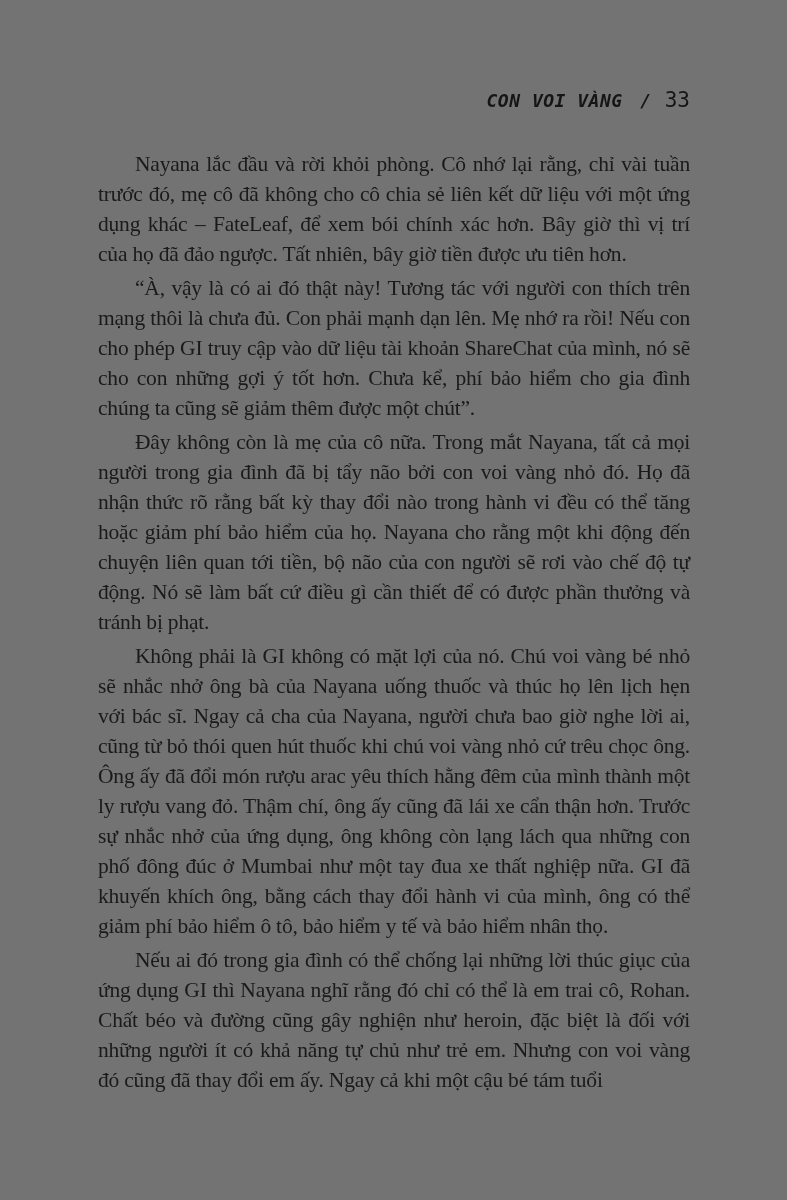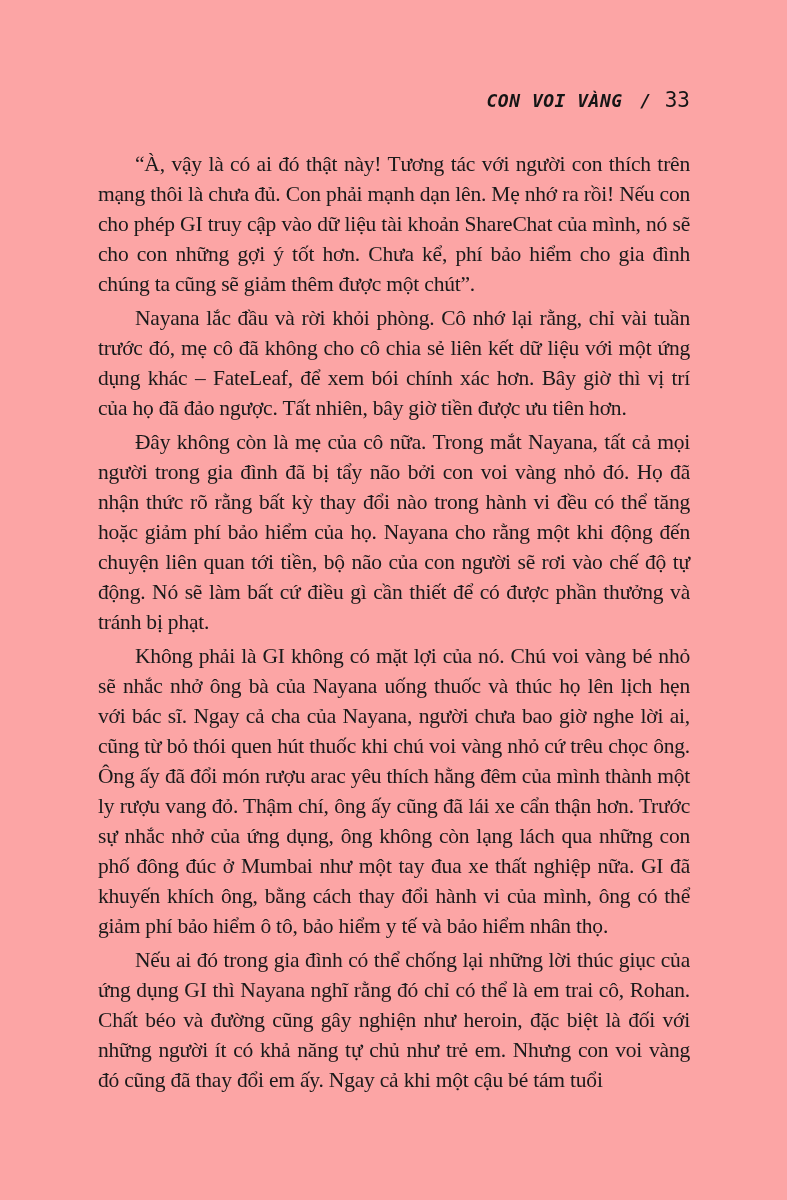--- a/index.html
+++ b/index.html
@@ -7,21 +7,21 @@
     margin: 0;
     padding: 0;
     background: #ffffff;
     font-family: "Liberation Serif", serif;
   }
   .page {
     position: relative;
     width: 787px;
     height: 1200px;
     margin: 0 auto;
-    background: #fca5a5;
+    background: #737373;
     box-sizing: border-box;
     padding: 88px 97px 0 98px;
     overflow: hidden;
   }
   .running-head {
     text-align: right;
     font-family: "DejaVu Sans Mono", monospace;
     color: #151515;
     white-space: nowrap;
     line-height: 24px;
@@ -63,20 +63,20 @@
 
 <div class="page">
 
   <header class="running-head">
     <span class="head-title">CON VOI VÀNG</span>
     <span class="head-sep">/</span>
     <span class="head-page">33</span>
   </header>
 
   <main class="text-block">
+    <p>Nayana lắc đầu và rời khỏi phòng. Cô nhớ lại rằng, chỉ vài tuần trước đó, mẹ cô đã không cho cô chia sẻ liên kết dữ liệu với một ứng dụng khác – FateLeaf, để xem bói chính xác hơn. Bây giờ thì vị trí của họ đã đảo ngược. Tất nhiên, bây giờ tiền được ưu tiên hơn.</p>
     <p>“À, vậy là có ai đó thật này! Tương tác với người con thích trên mạng thôi là chưa đủ. Con phải mạnh dạn lên. Mẹ nhớ ra rồi! Nếu con cho phép GI truy cập vào dữ liệu tài khoản ShareChat của mình, nó sẽ cho con những gợi ý tốt hơn. Chưa kể, phí bảo hiểm cho gia đình chúng ta cũng sẽ giảm thêm được một chút”.</p>
-    <p>Nayana lắc đầu và rời khỏi phòng. Cô nhớ lại rằng, chỉ vài tuần trước đó, mẹ cô đã không cho cô chia sẻ liên kết dữ liệu với một ứng dụng khác – FateLeaf, để xem bói chính xác hơn. Bây giờ thì vị trí của họ đã đảo ngược. Tất nhiên, bây giờ tiền được ưu tiên hơn.</p>
     <p>Đây không còn là mẹ của cô nữa. Trong mắt Nayana, tất cả mọi người trong gia đình đã bị tẩy não bởi con voi vàng nhỏ đó. Họ đã nhận thức rõ rằng bất kỳ thay đổi nào trong hành vi đều có thể tăng hoặc giảm phí bảo hiểm của họ. Nayana cho rằng một khi động đến chuyện liên quan tới tiền, bộ não của con người sẽ rơi vào chế độ tự động. Nó sẽ làm bất cứ điều gì cần thiết để có được phần thưởng và tránh bị phạt.</p>
     <p>Không phải là GI không có mặt lợi của nó. Chú voi vàng bé nhỏ sẽ nhắc nhở ông bà của Nayana uống thuốc và thúc họ lên lịch hẹn với bác sĩ. Ngay cả cha của Nayana, người chưa bao giờ nghe lời ai, cũng từ bỏ thói quen hút thuốc khi chú voi vàng nhỏ cứ trêu chọc ông. Ông ấy đã đổi món rượu arac yêu thích hằng đêm của mình thành một ly rượu vang đỏ. Thậm chí, ông ấy cũng đã lái xe cẩn thận hơn. Trước sự nhắc nhở của ứng dụng, ông không còn lạng lách qua những con phố đông đúc ở Mumbai như một tay đua xe thất nghiệp nữa. GI đã khuyến khích ông, bằng cách thay đổi hành vi của mình, ông có thể giảm phí bảo hiểm ô tô, bảo hiểm y tế và bảo hiểm nhân thọ.</p>
     <p>Nếu ai đó trong gia đình có thể chống lại những lời thúc giục của ứng dụng GI thì Nayana nghĩ rằng đó chỉ có thể là em trai cô, Rohan. Chất béo và đường cũng gây nghiện như heroin, đặc biệt là đối với những người ít có khả năng tự chủ như trẻ em. Nhưng con voi vàng đó cũng đã thay đổi em ấy. Ngay cả khi một cậu bé tám tuổi</p>
   </main>
 
 </div>
 
 </body></html>

